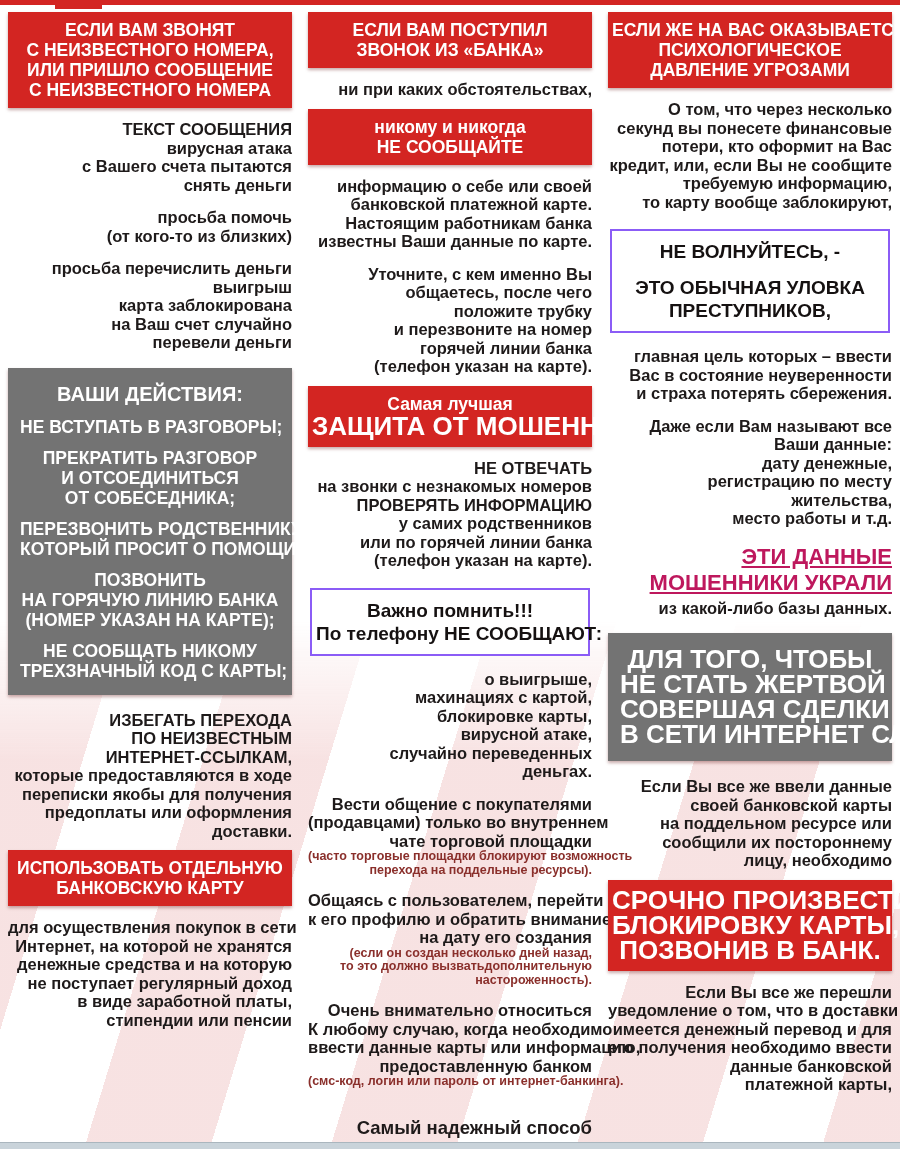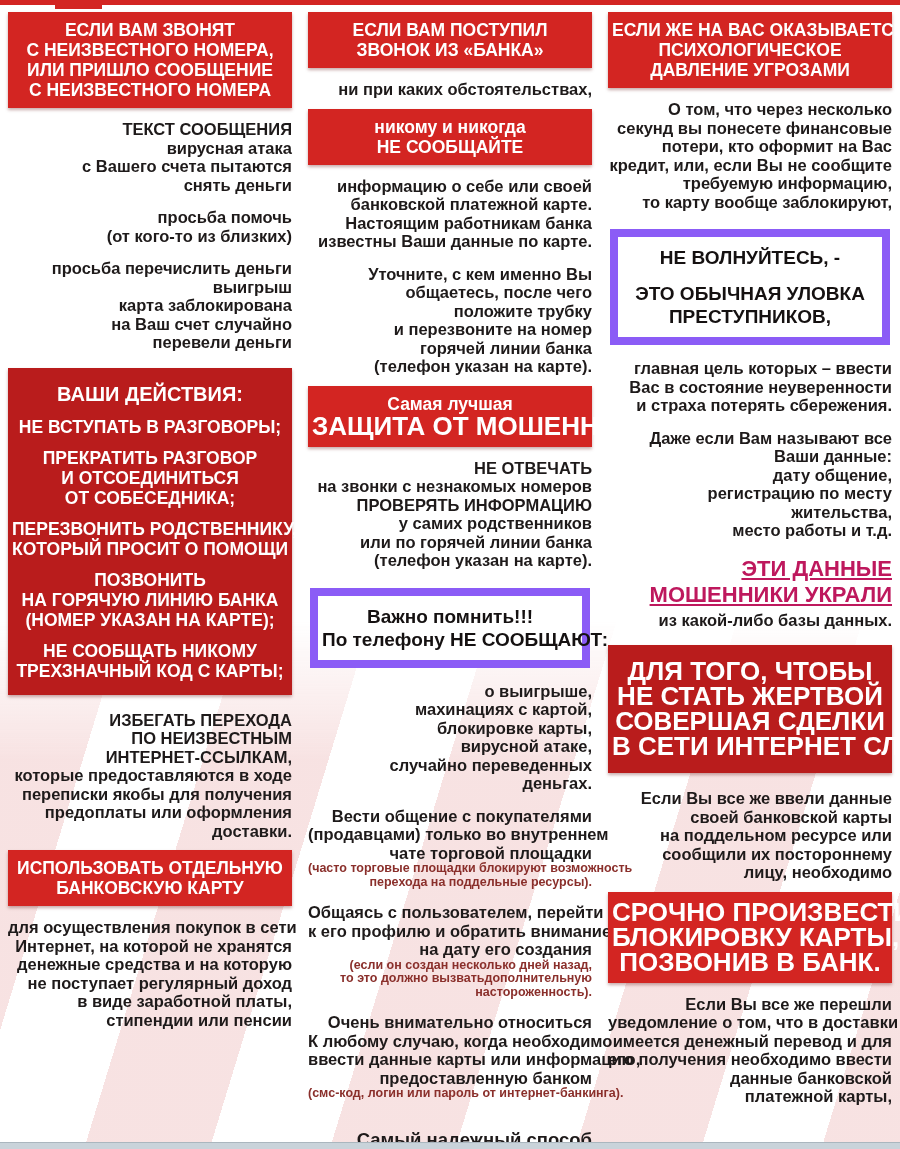--- a/index.html
+++ b/index.html
@@ -37,30 +37,30 @@
 
   
   .header{
     background:#d32522;color:#ffffff;padding:8px 4px;margin:0 0 8px 0;
     box-shadow:0 2px 3px rgba(100,20,20,0.35);
   }
   .header .line{font-size:17.5px;font-weight:bold;line-height:20px;}
 
   
   .panel{
-    background:#b91c1c;color:#ffffff;padding:14px 4px;margin:6px 0 12px 0;
+    background:#737373;color:#ffffff;padding:14px 12px;margin:6px 0 12px 0;
     box-shadow:0 2px 3px rgba(100,20,20,0.35);
   }
   .panel .line{font-size:17.5px;font-weight:bold;line-height:20px;}
   .panel .spacer{height:11px;}
   .panel .panel-title .line{font-size:20px;line-height:24px;}
 
   
   .box{
-    background:#ffffff;border:8px solid #8b5cf6;color:#151111;
+    background:#ffffff;border:2px solid #8b5cf6;color:#151111;
     padding:9px 4px;margin:8px 2px 10px 2px;
   }
   .box .line{font-size:19px;font-weight:bold;line-height:23px;}
   .box .spacer{height:13px;}
 
   
   .h-lg .line{font-size:26px;line-height:25px;}
   .t2 .line{font-size:18.5px;line-height:21px;margin-top:14px;}
   .small .line{font-size:12.5px;line-height:13.5px;color:#8a2f2b;}
   .big{margin:2px 0 2px 0;}
@@ -282,21 +282,21 @@
         </div>
       </div>
       <div class="block plain">
         <div class="part">
           <div class="line">главная цель которых – ввести</div>
           <div class="line">Вас в состояние неуверенности</div>
           <div class="line">и страха потерять сбережения.</div>
           <div class="line spacer"></div>
           <div class="line">Даже если Вам называют все</div>
           <div class="line">Ваши данные:</div>
-          <div class="line">дату общение,</div>
+          <div class="line">дату денежные,</div>
           <div class="line">регистрацию по месту</div>
           <div class="line">жительства,</div>
           <div class="line">место работы и т.д.</div>
         </div>
       </div>
       <div class="block plain">
         <div class="part big">
           <div class="line">ЭТИ ДАННЫЕ</div>
           <div class="line">МОШЕННИКИ УКРАЛИ</div>
         </div>

